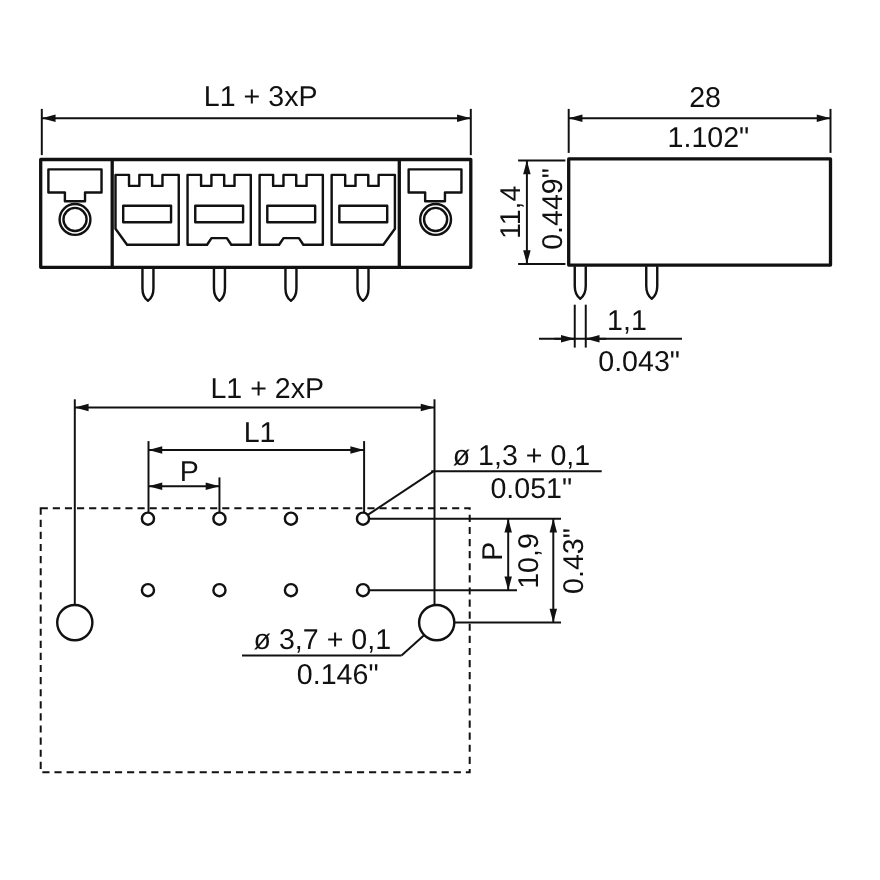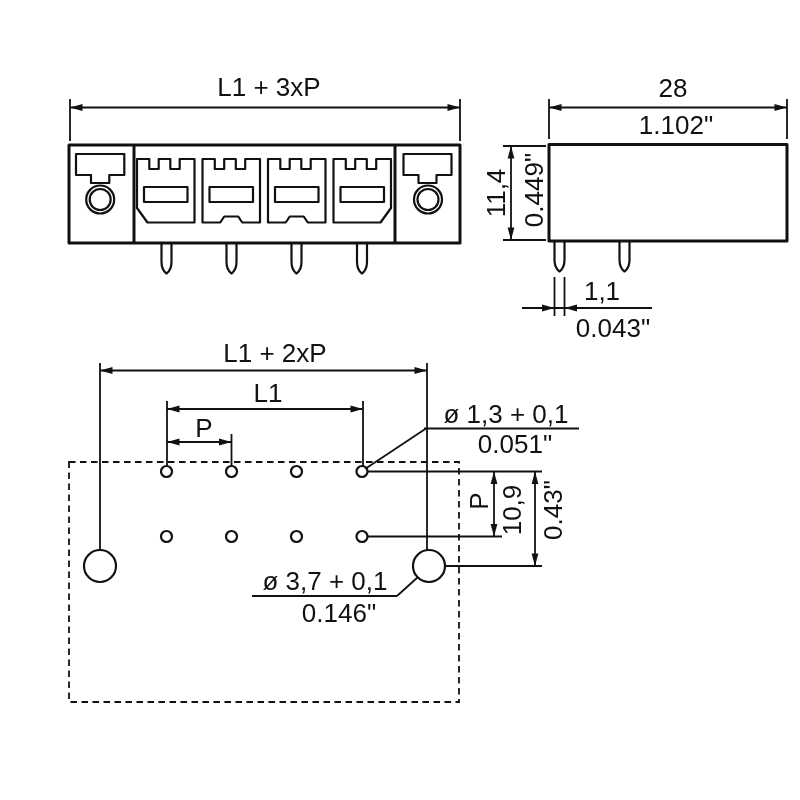--- a/index.html
+++ b/index.html
@@ -7,21 +7,20 @@
     padding: 0;
     background: #ffffff;
     width: 800px;
     height: 800px;
     overflow: hidden;
   }
   #canvas {
     width: 744px;
     height: 800px;
     position: relative;
-    margin-left: 32px;
   }
   svg { display: block; }
   .ink       { stroke: #111111; fill: none; }
   .outline   { stroke-width: 3; stroke-linejoin: round; }
   .part      { stroke-width: 2.2; stroke-linejoin: round; fill: #ffffff; }
   .detail    { stroke-width: 2.2; stroke-linejoin: round; }
   .dimline   { stroke-width: 1.8; }
   .dashed    { stroke-width: 1.8; stroke-dasharray: 6.5 4.5; }
   .dim-text {
     font-family: "Liberation Sans", "DejaVu Sans", sans-serif;

